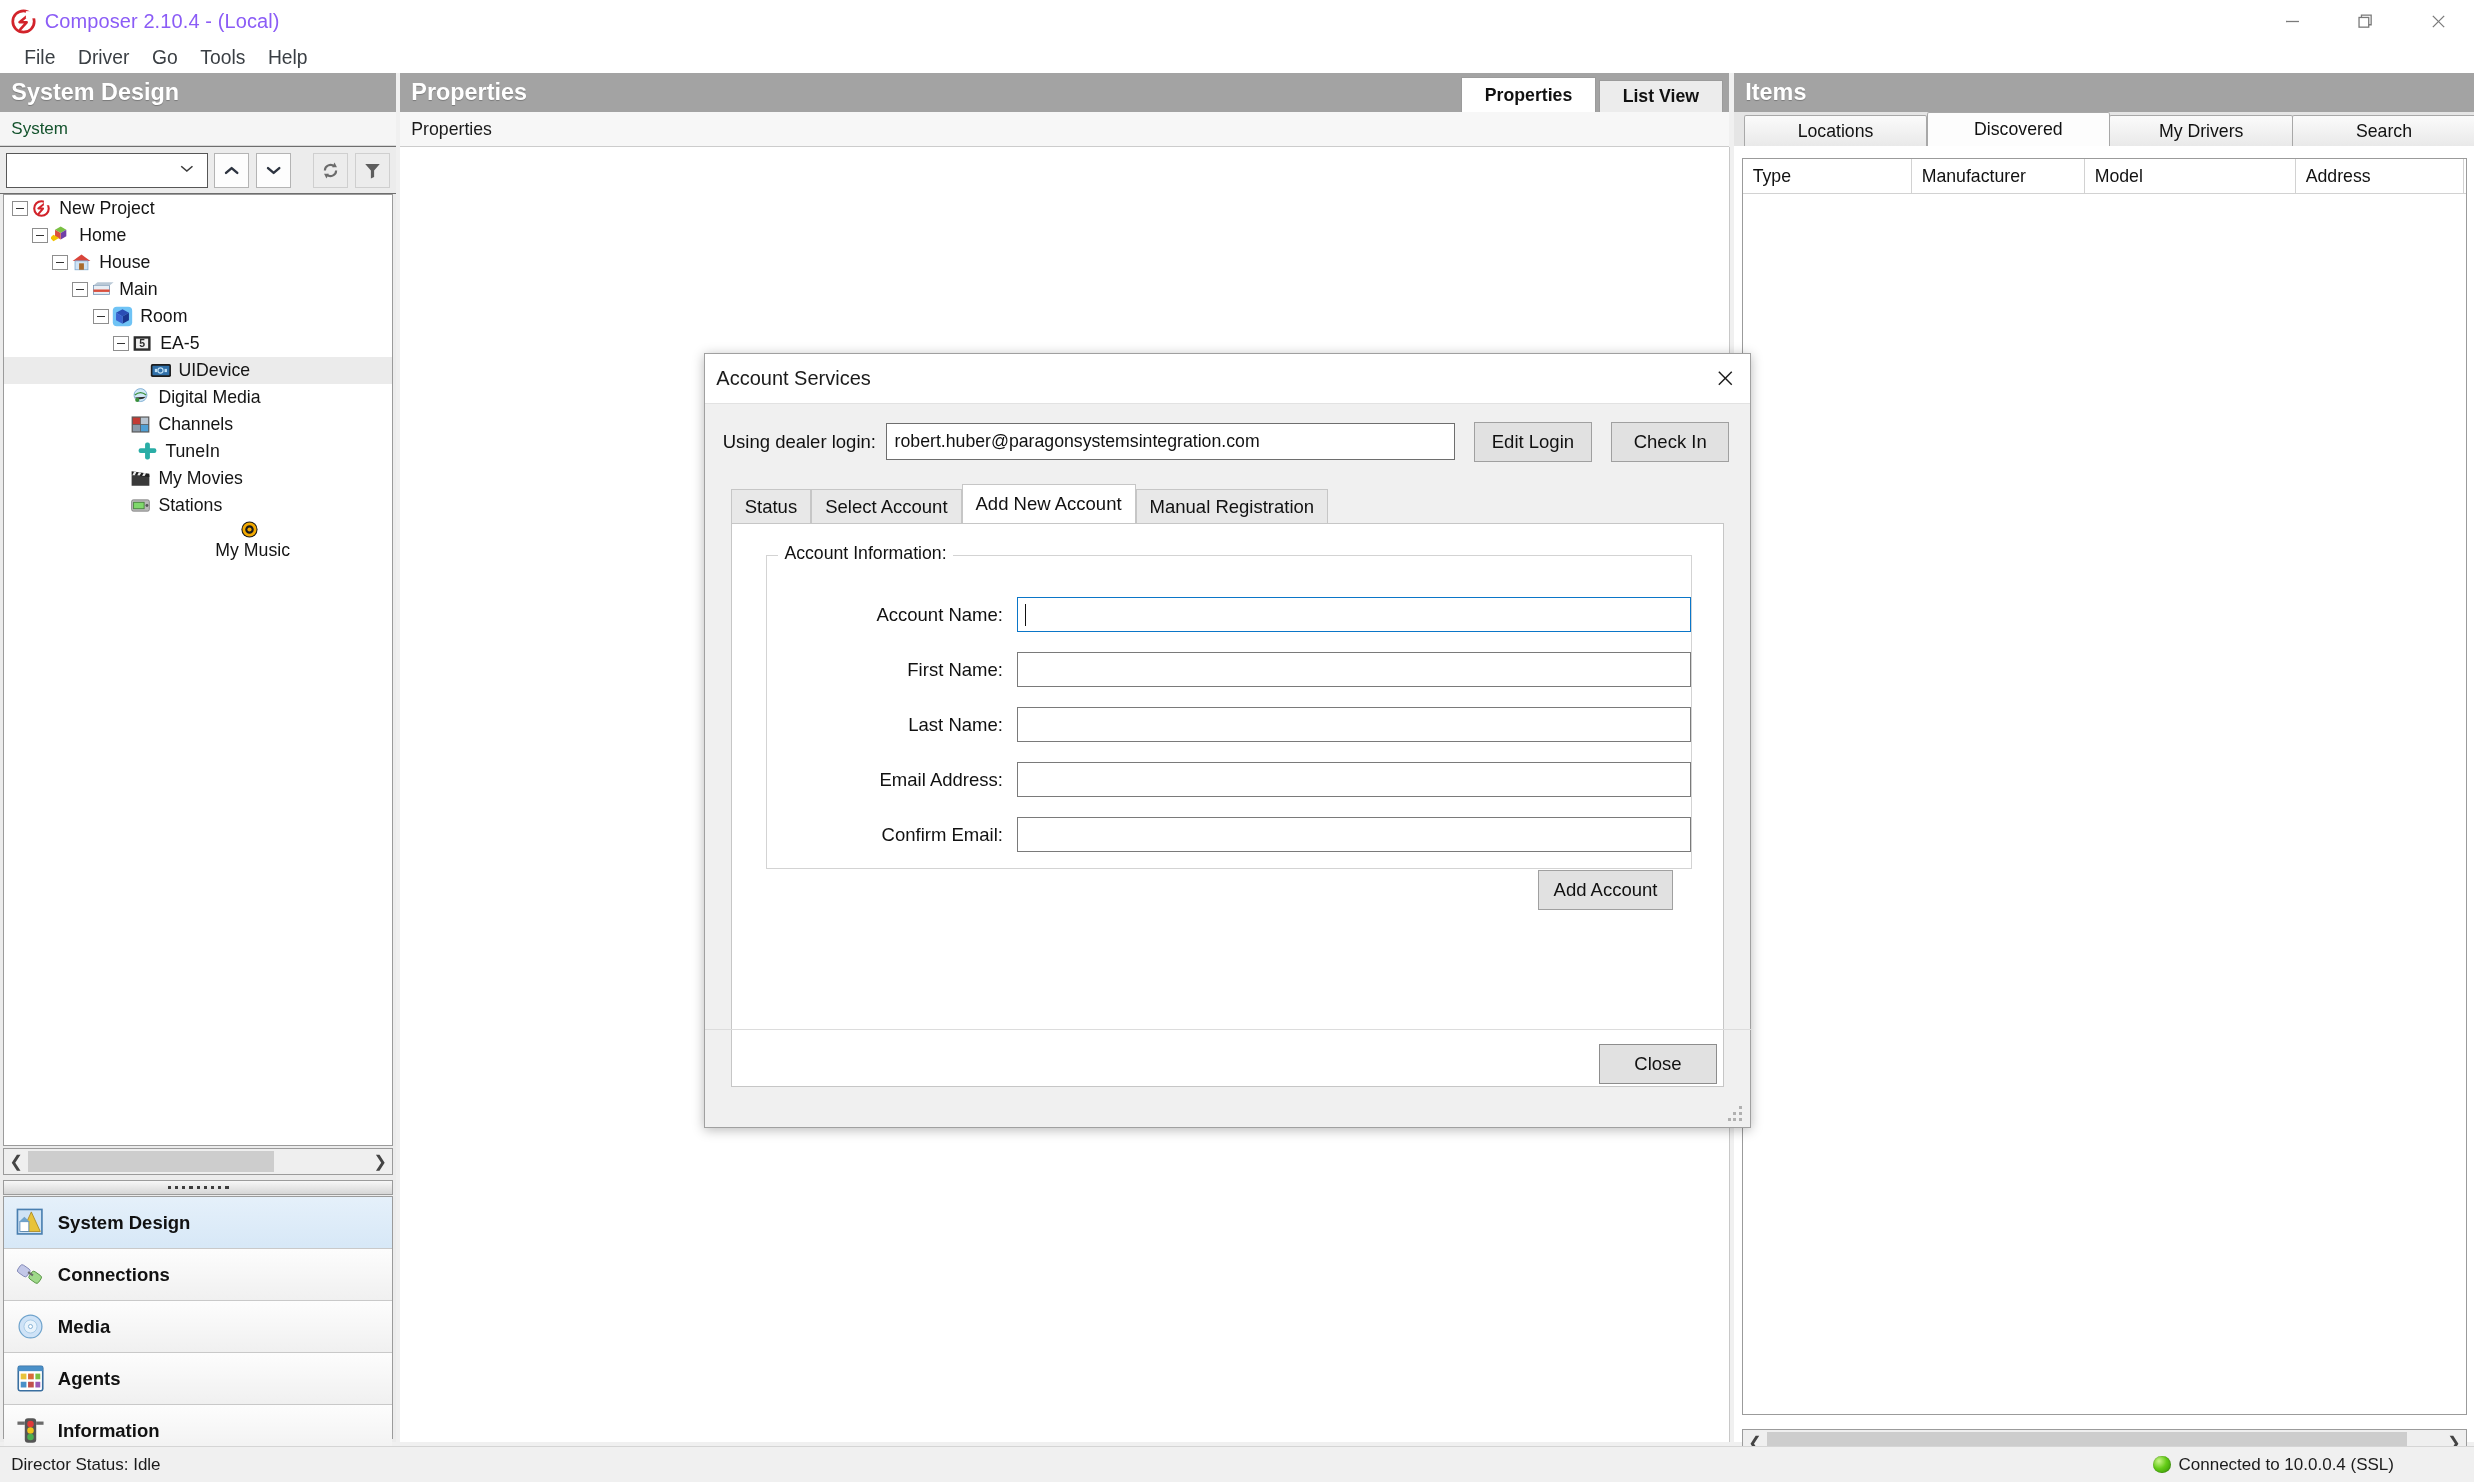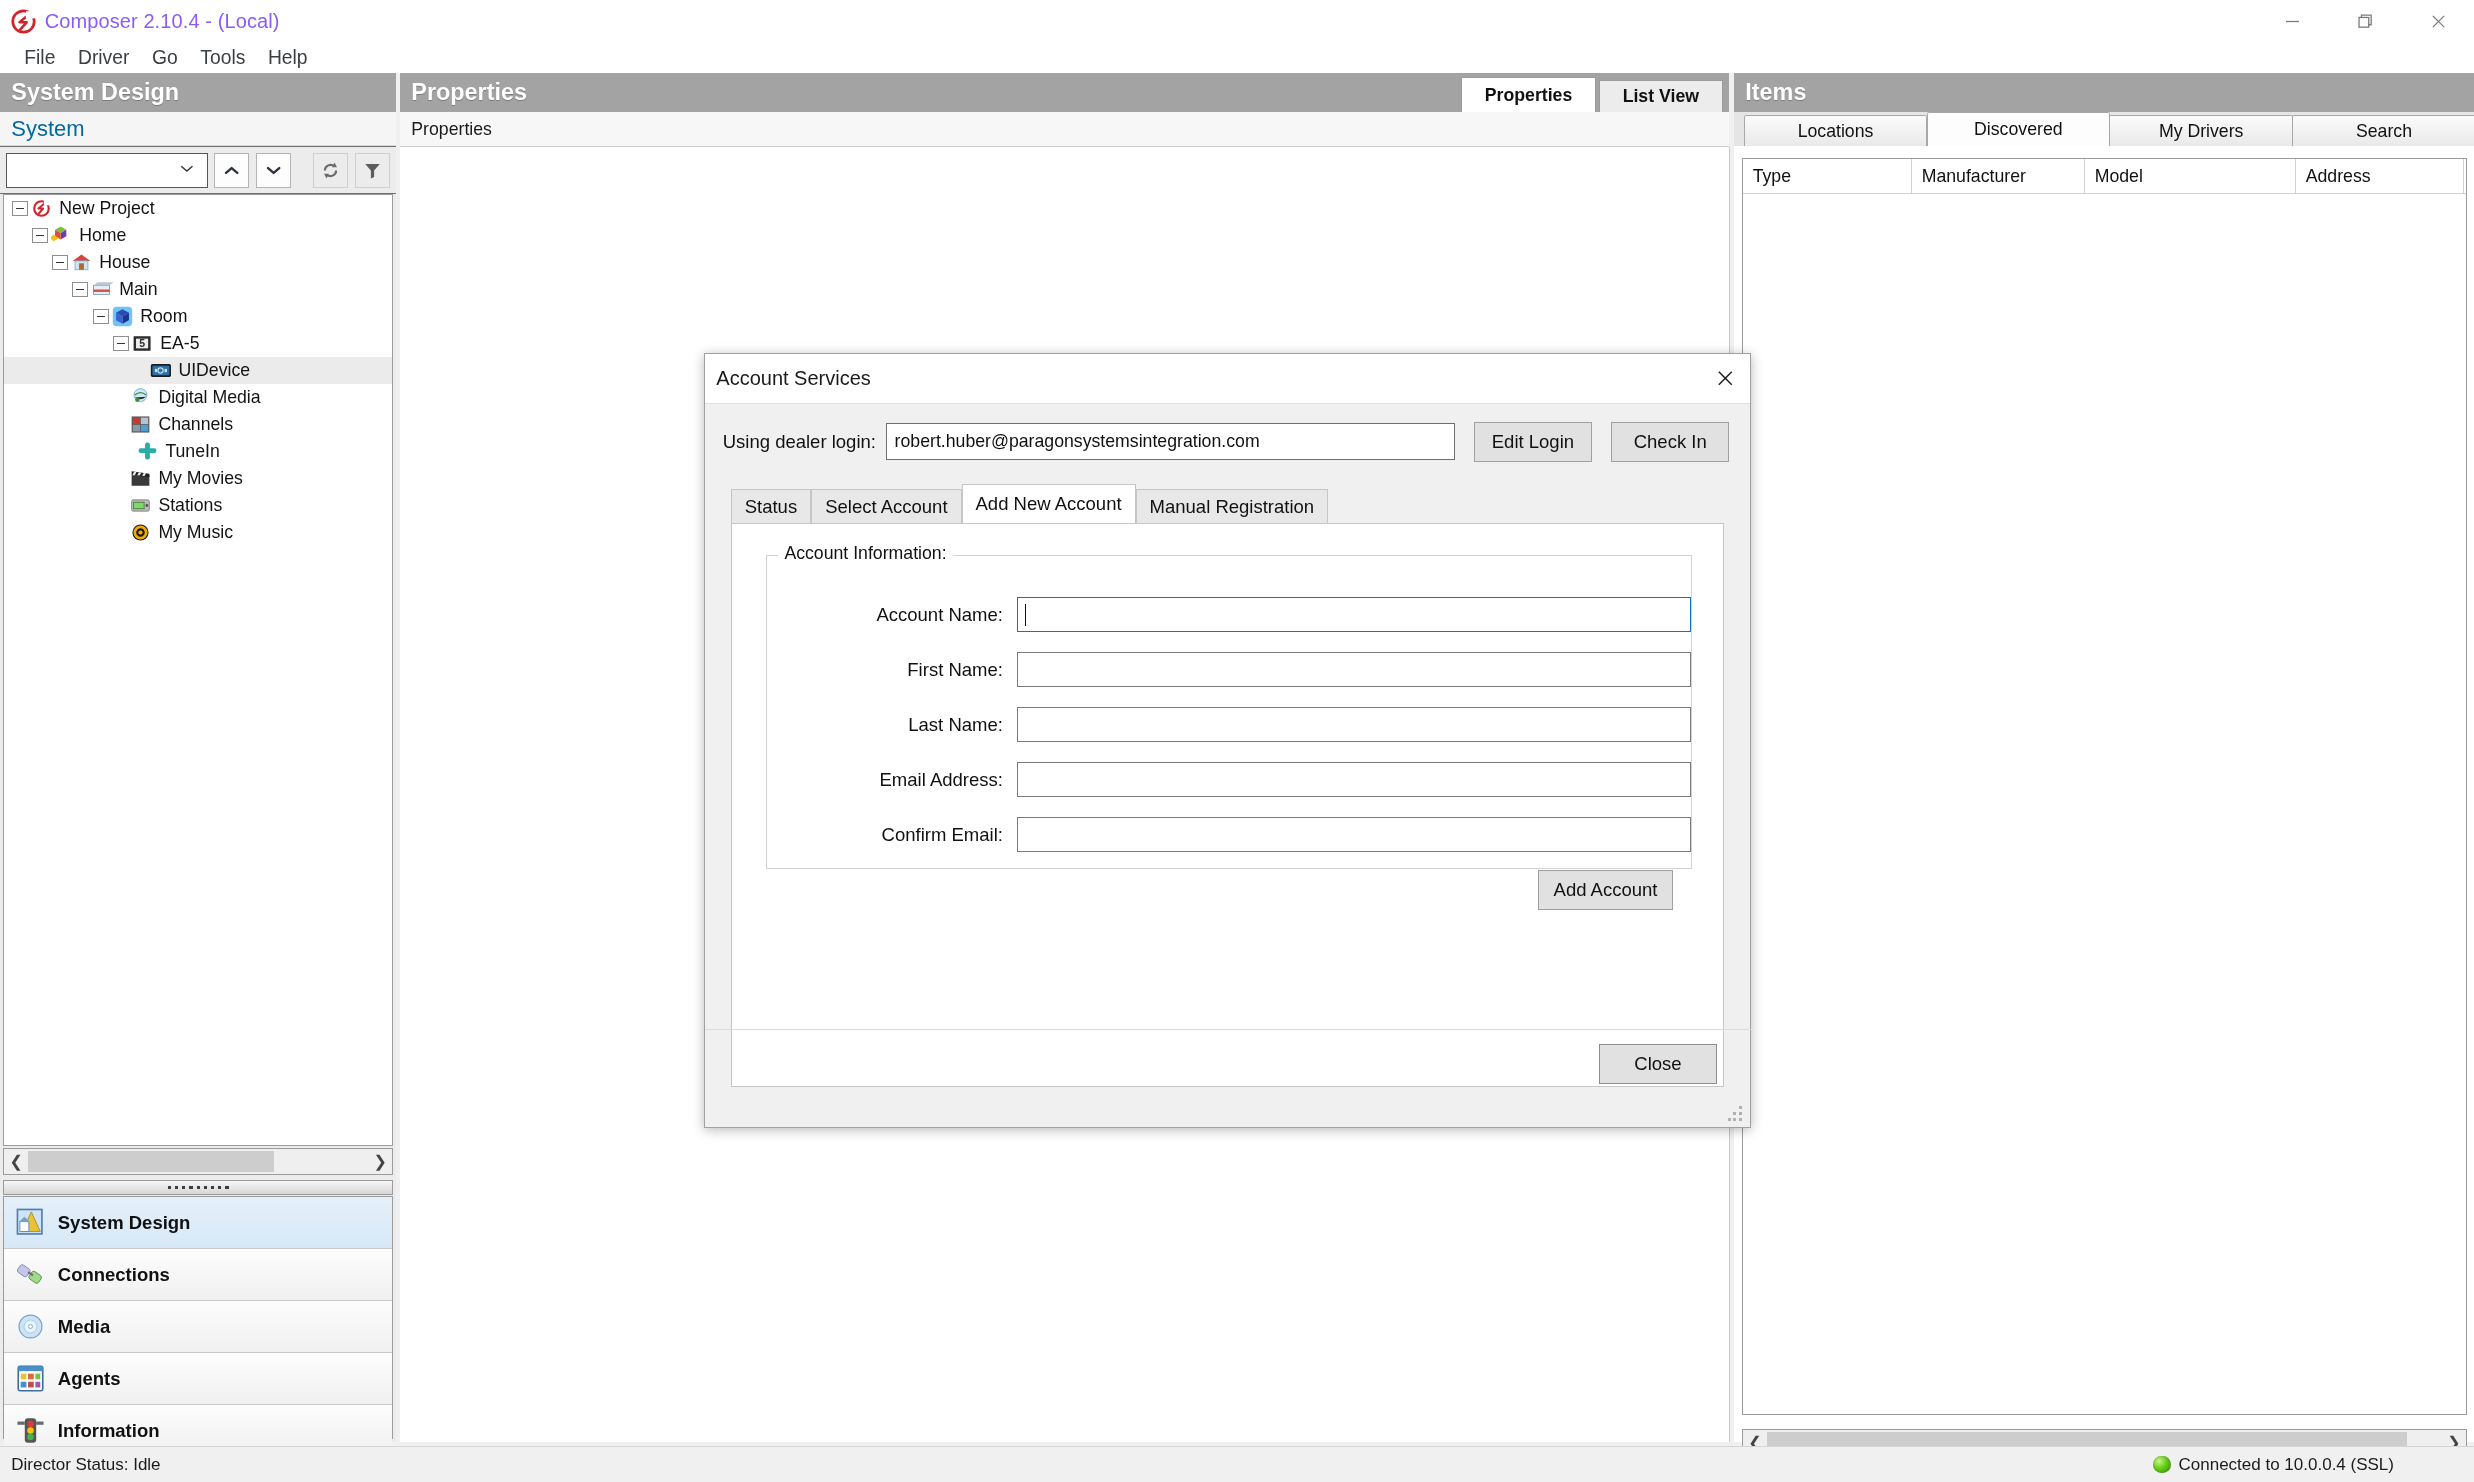--- a/index.html
+++ b/index.html
@@ -62,21 +62,21 @@
   
   #left-panel {
     position: absolute; left: 0; top: 73px; width: 396px; height: 1369px;
     background: #ececec;
     box-sizing: border-box;
   }
   #left-caption { width: 396px; }
   .sys-label-row {
     height: 34px; background: #f5f5f5; border-bottom: 0.8px solid #d8d8d8;
     display:flex; align-items:center; padding-left: 11.3px;
-    font-size: 22px; color: #0369a1;
+    font-size: 17px; color: #14532d;
     box-sizing: border-box;
   }
   .tree-toolbar {
     height: 48px; background: #ececec; border: 1.6px solid #6e6e6e;
     border-left: none; border-right: none;
     display: flex; align-items: center; padding: 0 6.4px; box-sizing: border-box;
     gap: 6.4px;
   }
   .combo {
     flex: 1; height: 35px; background: #ffffff; border: 1.6px solid #575757;
@@ -526,21 +526,21 @@
         </div>
         <div class="tnode" style="padding-left: 109px;">
           <span style="display: inline-block; width: 17px; flex: 0 0 auto;"></span>
           <span class="tico"><svg width="22.6" height="21" viewBox="0 0 28 26">
               <rect x="2" y="6" width="22" height="14" rx="2" fill="#b9b9b9" stroke="#7a7a7a"></rect>
               <rect x="4.5" y="9" width="13" height="8" fill="#7fd86b" stroke="#3f7a33"></rect>
               <circle cx="21" cy="13" r="1.8" fill="#555"></circle>
             </svg></span>
           <span class="tlabel">Stations</span>
         </div>
-        <div class="tnode" style="padding-left: 109px;">
+        <div class="tnode" style="padding-left: 109px; flex-direction: column;">
           <span style="display: inline-block; width: 17px; flex: 0 0 auto;"></span>
           <span class="tico"><svg width="22.6" height="21" viewBox="0 0 28 26">
               <circle cx="13" cy="13" r="10" fill="#1a1a1a"></circle>
               <circle cx="13" cy="13" r="7" fill="none" stroke="#f2a900" stroke-width="3.4"></circle>
               <circle cx="13" cy="13" r="2.6" fill="#f2a900"></circle>
             </svg></span>
           <span class="tlabel">My Music</span>
         </div>
       </div>
 

